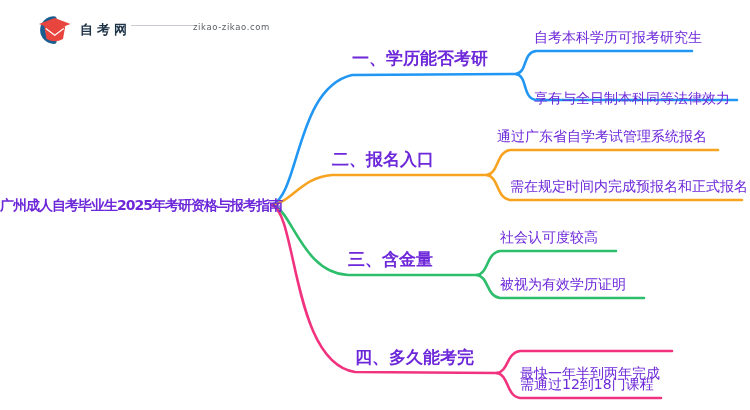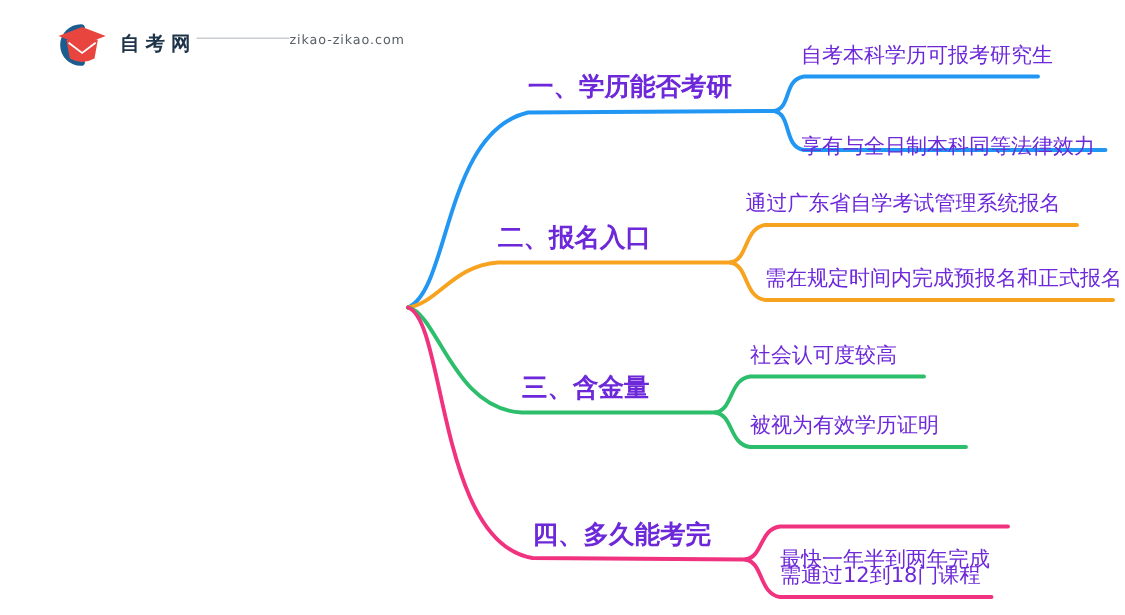--- a/index.html
+++ b/index.html
@@ -53,20 +53,21 @@
       <path d="M19 19 L47 19 L44 36 Q33 42 22 36 Z" fill="#E8453F"></path>
       <path d="M21 22 L33 31 L45 22" fill="none" stroke="#ffffff" stroke-width="1.6"></path>
     </svg>
     <div class="logo-text">
       <span class="logo-name">自考网</span>
       <span class="logo-divider"></span>
       <span class="logo-url">zikao-zikao.com</span>
     </div>
   </div>
 
+  <div class="lbl root-title" style="left:0;top:192px;width:280px;">广州成人自考毕业生2025年考研资格与报考指南</div>
 
   <div class="lbl branch-label" style="left:352px;top:48px;width:164px;">一、学历能否考研</div>
   <div class="lbl sub-label" style="left:534px;top:27px;width:158px;">自考本科学历可报考研究生</div>
   <div class="lbl sub-label" style="left:534px;top:88px;width:203px;">享有与全日制本科同等法律效力</div>
 
   <div class="lbl branch-label" style="left:332px;top:149px;width:155px;">二、报名入口</div>
   <div class="lbl sub-label" style="left:497px;top:126px;width:208px;">通过广东省自学考试管理系统报名</div>
   <div class="lbl sub-label" style="left:510px;top:176px;width:232px;">需在规定时间内完成预报名和正式报名</div>
 
   <div class="lbl branch-label" style="left:348px;top:249px;width:129px;">三、含金量</div>

